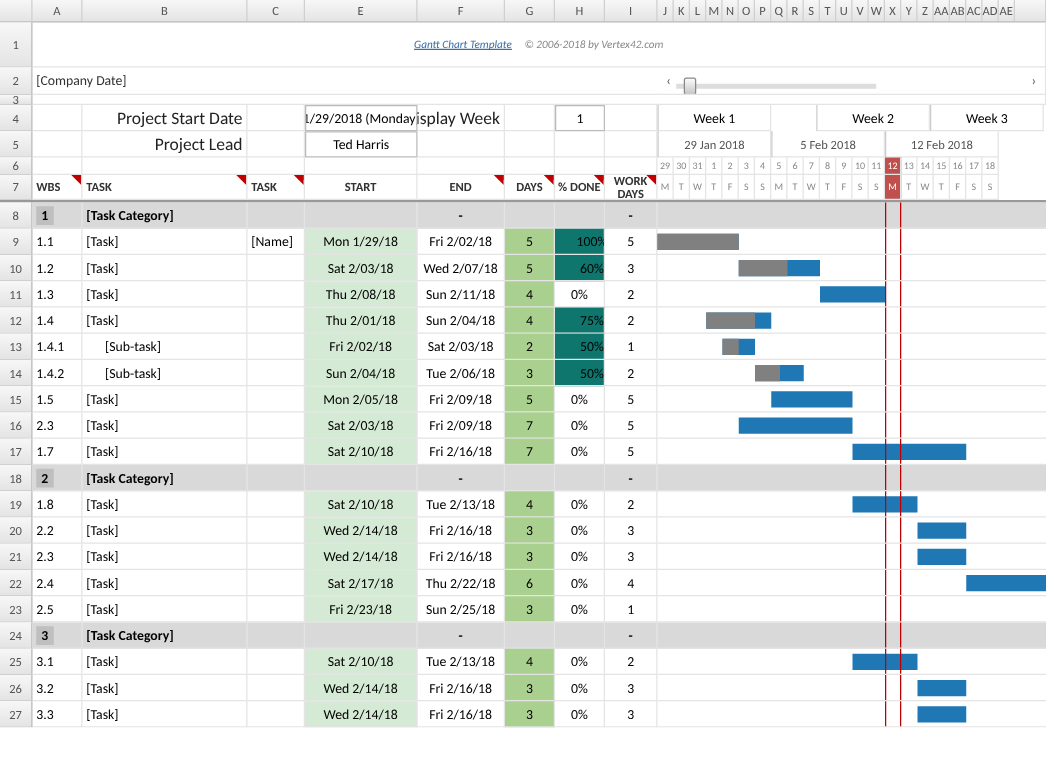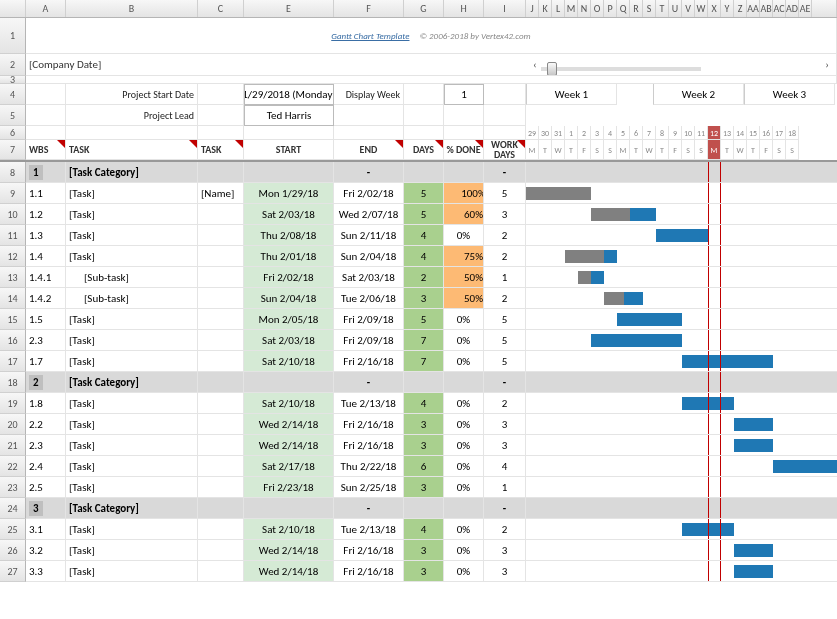--- a/index.html
+++ b/index.html
@@ -19,32 +19,32 @@
   
   .cell { border-right: 1px solid #e4e4e4; border-bottom: 1px solid #e4e4e4; display: flex; align-items: center; padding: 0 3px; overflow: hidden; white-space: nowrap; }
   
   
   .cA{width:40px} .cB{width:132px} .cC{width:46px} .cE{width:90px} .cF{width:70px} .cG{width:40px} .cH{width:40px} .cI{width:42px}
   .cDay{width:13px; padding:0; justify-content:center; font-size:8px; color:#777;}
   
   .title { font-size: 20px; color:#3a6ea5; font-weight:400; }
   .company { font-size: 11px; color:#333; }
   
-  .label-r { justify-content: flex-end; font-size:10px; color:#222; }
+  .label-r { justify-content: flex-end; font-size:14px; color:#222; }
   .bordered { border:1px solid #bbb; justify-content:center; background:#fff; }
   
   .hdr { font-weight:bold; font-size:10px; color:#333; position:relative; }
   .hdr.red::after { content:""; position:absolute; top:0; right:0; border:4px solid transparent; border-top-color:#c00000; border-right-color:#c00000; }
   
   .cat-row .cell { background:#d9d9d9; font-weight:bold; }
   .cat-row .cA .wbs-num { background:#bfbfbf; padding:1px 4px; }
   
   .green { background:#d5ead5; justify-content:center; }
   .greenbtn { background:#a9d08e; justify-content:center; }
-  .graybox { background:#fdba74; justify-content:center;padding-left:23px; }
+  .graybox { background:#0f766e; justify-content:center;padding-left:23px; }
   
   .timeline { position:relative; flex:1; border-bottom:1px solid #e4e4e4; }
   .timeline .bar { position:absolute; top:4px; height:13px; }
   .bar.blue { background:#1f78b4; }
   .bar.gray { background:#808080; }
   
   .week-head { text-align:center; font-size:11px; }
   .date-head { text-align:center; font-size:10px; color:#555;}
   .daynum { font-size:8px; color:#888; text-align:center;}
   .daylet { font-size:8px; color:#888; text-align:center;}
@@ -148,20 +148,25 @@
     <div class="row">
       <div class="row-h">5</div>
       <div class="cell cA"></div>
       <div class="cell cB label-r">Project Lead</div>
       <div class="cell cC"></div>
       <div class="cell cE bordered">Ted Harris</div>
       <div class="cell cF"></div>
         <div class="cell cG"></div>
         <div class="cell cH"></div>
         <div class="cell cI"></div>
+      <div id="week-dates" style="display:flex; flex:1;">
+          <div class="cell date-head" style="width: 91px; justify-content: center; border-left: 1px solid rgb(204, 204, 204);">29 Jan 2018</div>
+          <div class="cell date-head" style="width: 91px; justify-content: center; border-left: 1px solid rgb(204, 204, 204);">5 Feb 2018</div>
+          <div class="cell date-head" style="width: 91px; justify-content: center; border-left: 1px solid rgb(204, 204, 204);">12 Feb 2018</div>
+        </div>
     </div>
 
     <div class="row" style="height:14px;">
       <div class="row-h">6</div>
       <div class="cell cA"></div>
         <div class="cell cB"></div>
         <div class="cell cC"></div>
         <div class="cell cE"></div>
         <div class="cell cF"></div>
         <div class="cell cG"></div>

